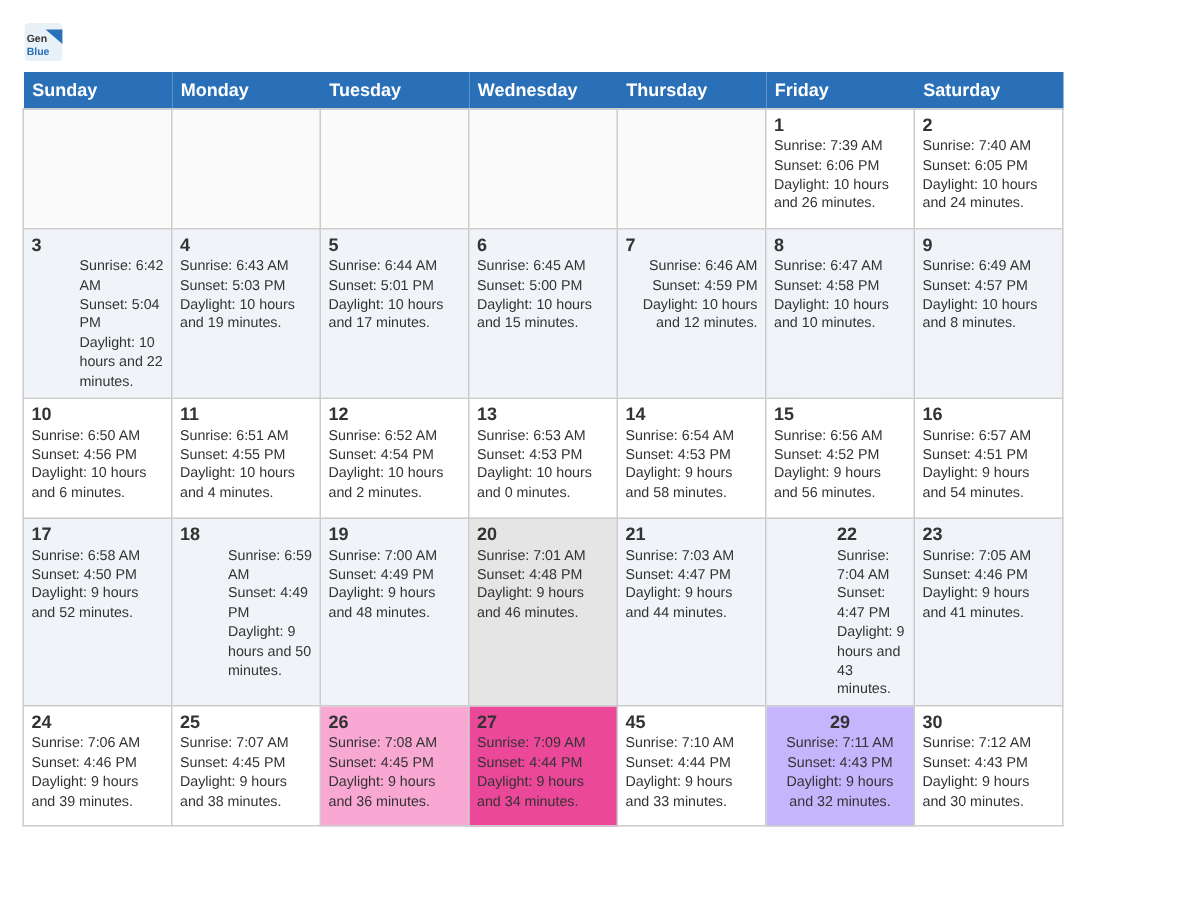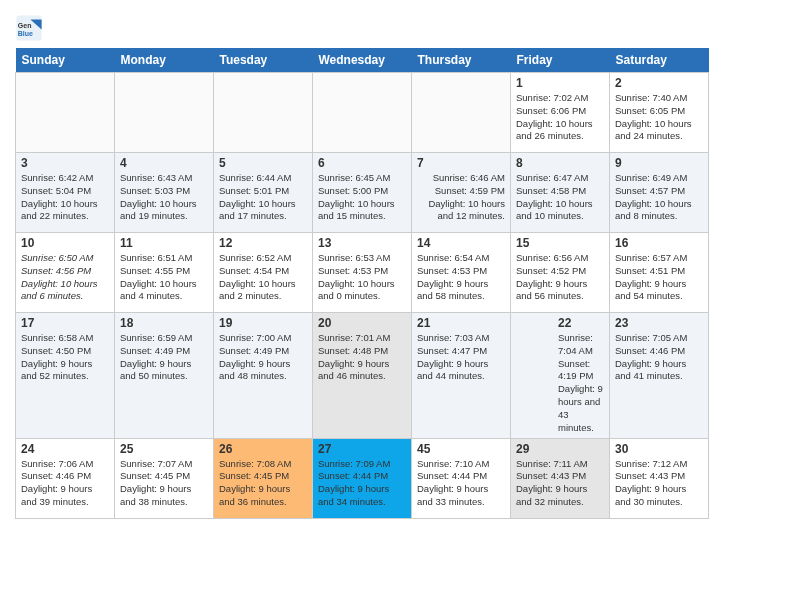--- a/index.html
+++ b/index.html
@@ -141,35 +141,35 @@
     </thead>
     <tbody id="calendar-body">
     <tr>
           <td class="empty" style="background-color: rgb(250, 250, 250);"></td>
           <td class="empty" style="background-color: rgb(250, 250, 250);"></td>
           <td class="empty" style="background-color: rgb(250, 250, 250);"></td>
           <td class="empty" style="background-color: rgb(250, 250, 250);"></td>
           <td class="empty" style="background-color: rgb(250, 250, 250);"></td>
           <td style="background-color: rgb(255, 255, 255);">
             <span class="day-num">1</span>
-            <div class="day-info" style="white-space: pre-line;">Sunrise: 7:02 AM
+            <div class="day-info" style="white-space: pre-line;">Sunrise: 7:39 AM
 Sunset: 6:06 PM
 Daylight: 10 hours and 26 minutes.</div>
           </td>
           <td style="background-color: rgb(255, 255, 255);">
             <span class="day-num">2</span>
             <div class="day-info" style="white-space: pre-line;">Sunrise: 7:40 AM
 Sunset: 6:05 PM
 Daylight: 10 hours and 24 minutes.</div>
           </td>
         </tr>
         <tr>
           <td style="background-color: rgb(240, 244, 248);">
             <span class="day-num">3</span>
-            <div class="day-info" style="white-space: pre-line;">Sunrise: 6:42 AM
+            <div class="day-info" style="white-space: pre-line; margin-left: 32px;">Sunrise: 6:42 AM
 Sunset: 5:04 PM
 Daylight: 10 hours and 22 minutes.</div>
           </td>
           <td style="background-color: rgb(240, 244, 248);">
             <span class="day-num">4</span>
             <div class="day-info" style="white-space: pre-line;">Sunrise: 6:43 AM
 Sunset: 5:03 PM
 Daylight: 10 hours and 19 minutes.</div>
           </td>
           <td style="background-color: rgb(240, 244, 248);">
@@ -199,21 +199,21 @@
           <td style="background-color: rgb(240, 244, 248);">
             <span class="day-num">9</span>
             <div class="day-info" style="white-space: pre-line;">Sunrise: 6:49 AM
 Sunset: 4:57 PM
 Daylight: 10 hours and 8 minutes.</div>
           </td>
         </tr>
         <tr>
           <td style="background-color: rgb(255, 255, 255);">
             <span class="day-num">10</span>
-            <div class="day-info" style="white-space: pre-line; font-style: italic;">Sunrise: 6:50 AM
+            <div class="day-info" style="white-space: pre-line;">Sunrise: 6:50 AM
 Sunset: 4:56 PM
 Daylight: 10 hours and 6 minutes.</div>
           </td>
           <td style="background-color: rgb(255, 255, 255);">
             <span class="day-num">11</span>
             <div class="day-info" style="white-space: pre-line;">Sunrise: 6:51 AM
 Sunset: 4:55 PM
 Daylight: 10 hours and 4 minutes.</div>
           </td>
           <td style="background-color: rgb(255, 255, 255);">
@@ -249,21 +249,21 @@
         </tr>
         <tr>
           <td style="background-color: rgb(240, 244, 248);">
             <span class="day-num">17</span>
             <div class="day-info" style="white-space: pre-line;">Sunrise: 6:58 AM
 Sunset: 4:50 PM
 Daylight: 9 hours and 52 minutes.</div>
           </td>
           <td style="background-color: rgb(240, 244, 248);">
             <span class="day-num">18</span>
-            <div class="day-info" style="white-space: pre-line;">Sunrise: 6:59 AM
+            <div class="day-info" style="white-space: pre-line; margin-left: 32px;">Sunrise: 6:59 AM
 Sunset: 4:49 PM
 Daylight: 9 hours and 50 minutes.</div>
           </td>
           <td style="background-color: rgb(240, 244, 248);">
             <span class="day-num">19</span>
             <div class="day-info" style="white-space: pre-line;">Sunrise: 7:00 AM
 Sunset: 4:49 PM
 Daylight: 9 hours and 48 minutes.</div>
           </td>
           <td style="background-color: #e5e5e5;">
@@ -274,21 +274,21 @@
           </td>
           <td style="background-color: rgb(240, 244, 248);">
             <span class="day-num">21</span>
             <div class="day-info" style="white-space: pre-line;">Sunrise: 7:03 AM
 Sunset: 4:47 PM
 Daylight: 9 hours and 44 minutes.</div>
           </td>
           <td style="background-color: rgb(240, 244, 248); padding-left: 47px;">
             <span class="day-num">22</span>
             <div class="day-info" style="white-space: pre-line;">Sunrise: 7:04 AM
-Sunset: 4:19 PM
+Sunset: 4:47 PM
 Daylight: 9 hours and 43 minutes.</div>
           </td>
           <td style="background-color: rgb(240, 244, 248);">
             <span class="day-num">23</span>
             <div class="day-info" style="white-space: pre-line;">Sunrise: 7:05 AM
 Sunset: 4:46 PM
 Daylight: 9 hours and 41 minutes.</div>
           </td>
         </tr>
         <tr>
@@ -297,39 +297,39 @@
             <div class="day-info" style="white-space: pre-line;">Sunrise: 7:06 AM
 Sunset: 4:46 PM
 Daylight: 9 hours and 39 minutes.</div>
           </td>
           <td style="background-color: rgb(255, 255, 255);">
             <span class="day-num">25</span>
             <div class="day-info" style="white-space: pre-line;">Sunrise: 7:07 AM
 Sunset: 4:45 PM
 Daylight: 9 hours and 38 minutes.</div>
           </td>
-          <td style="background-color: #fdba74;">
+          <td style="background-color: #f9a8d4;">
             <span class="day-num">26</span>
             <div class="day-info" style="white-space: pre-line;">Sunrise: 7:08 AM
 Sunset: 4:45 PM
 Daylight: 9 hours and 36 minutes.</div>
           </td>
-          <td style="background-color: #0ea5e9;">
+          <td style="background-color: #ec4899;">
             <span class="day-num">27</span>
             <div class="day-info" style="white-space: pre-line;">Sunrise: 7:09 AM
 Sunset: 4:44 PM
 Daylight: 9 hours and 34 minutes.</div>
           </td>
           <td style="background-color: rgb(255, 255, 255);">
             <span class="day-num">45</span>
             <div class="day-info" style="white-space: pre-line;">Sunrise: 7:10 AM
 Sunset: 4:44 PM
 Daylight: 9 hours and 33 minutes.</div>
           </td>
-          <td style="background-color: #e5e5e5;">
+          <td style="background-color: #c4b5fd; text-align: center;">
             <span class="day-num">29</span>
             <div class="day-info" style="white-space: pre-line;">Sunrise: 7:11 AM
 Sunset: 4:43 PM
 Daylight: 9 hours and 32 minutes.</div>
           </td>
           <td style="background-color: rgb(255, 255, 255);">
             <span class="day-num">30</span>
             <div class="day-info" style="white-space: pre-line;">Sunrise: 7:12 AM
 Sunset: 4:43 PM
 Daylight: 9 hours and 30 minutes.</div>

